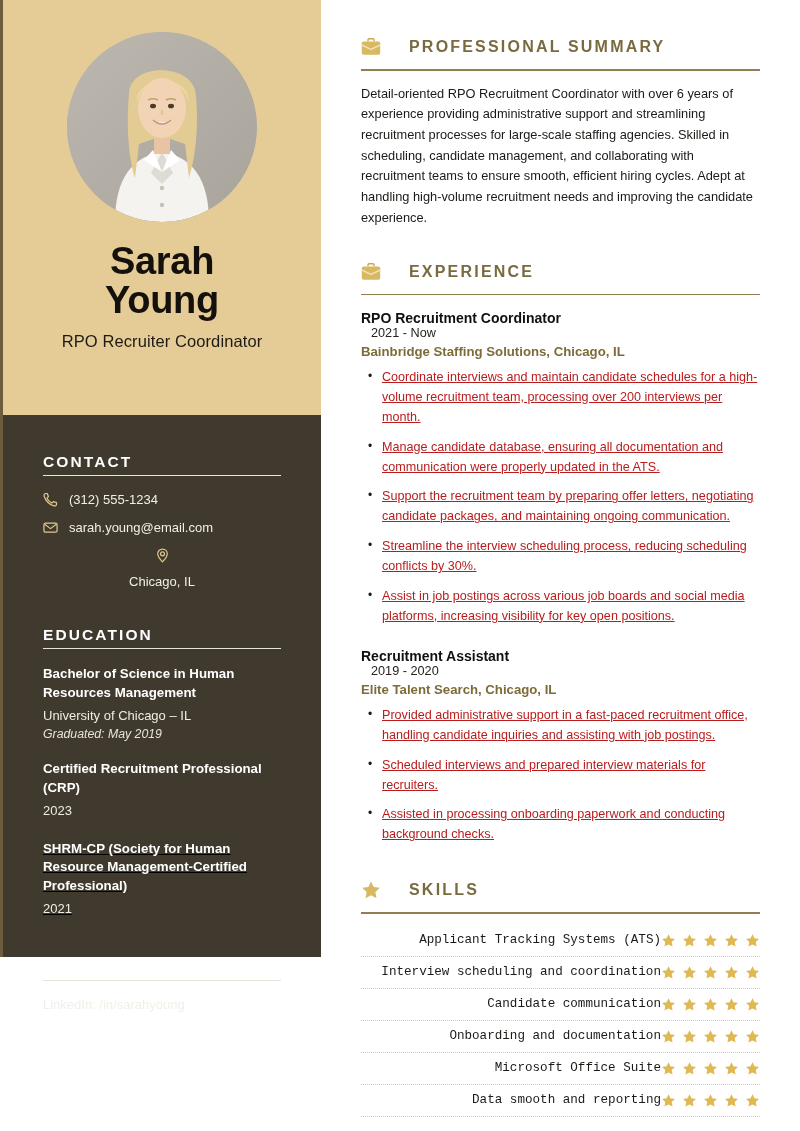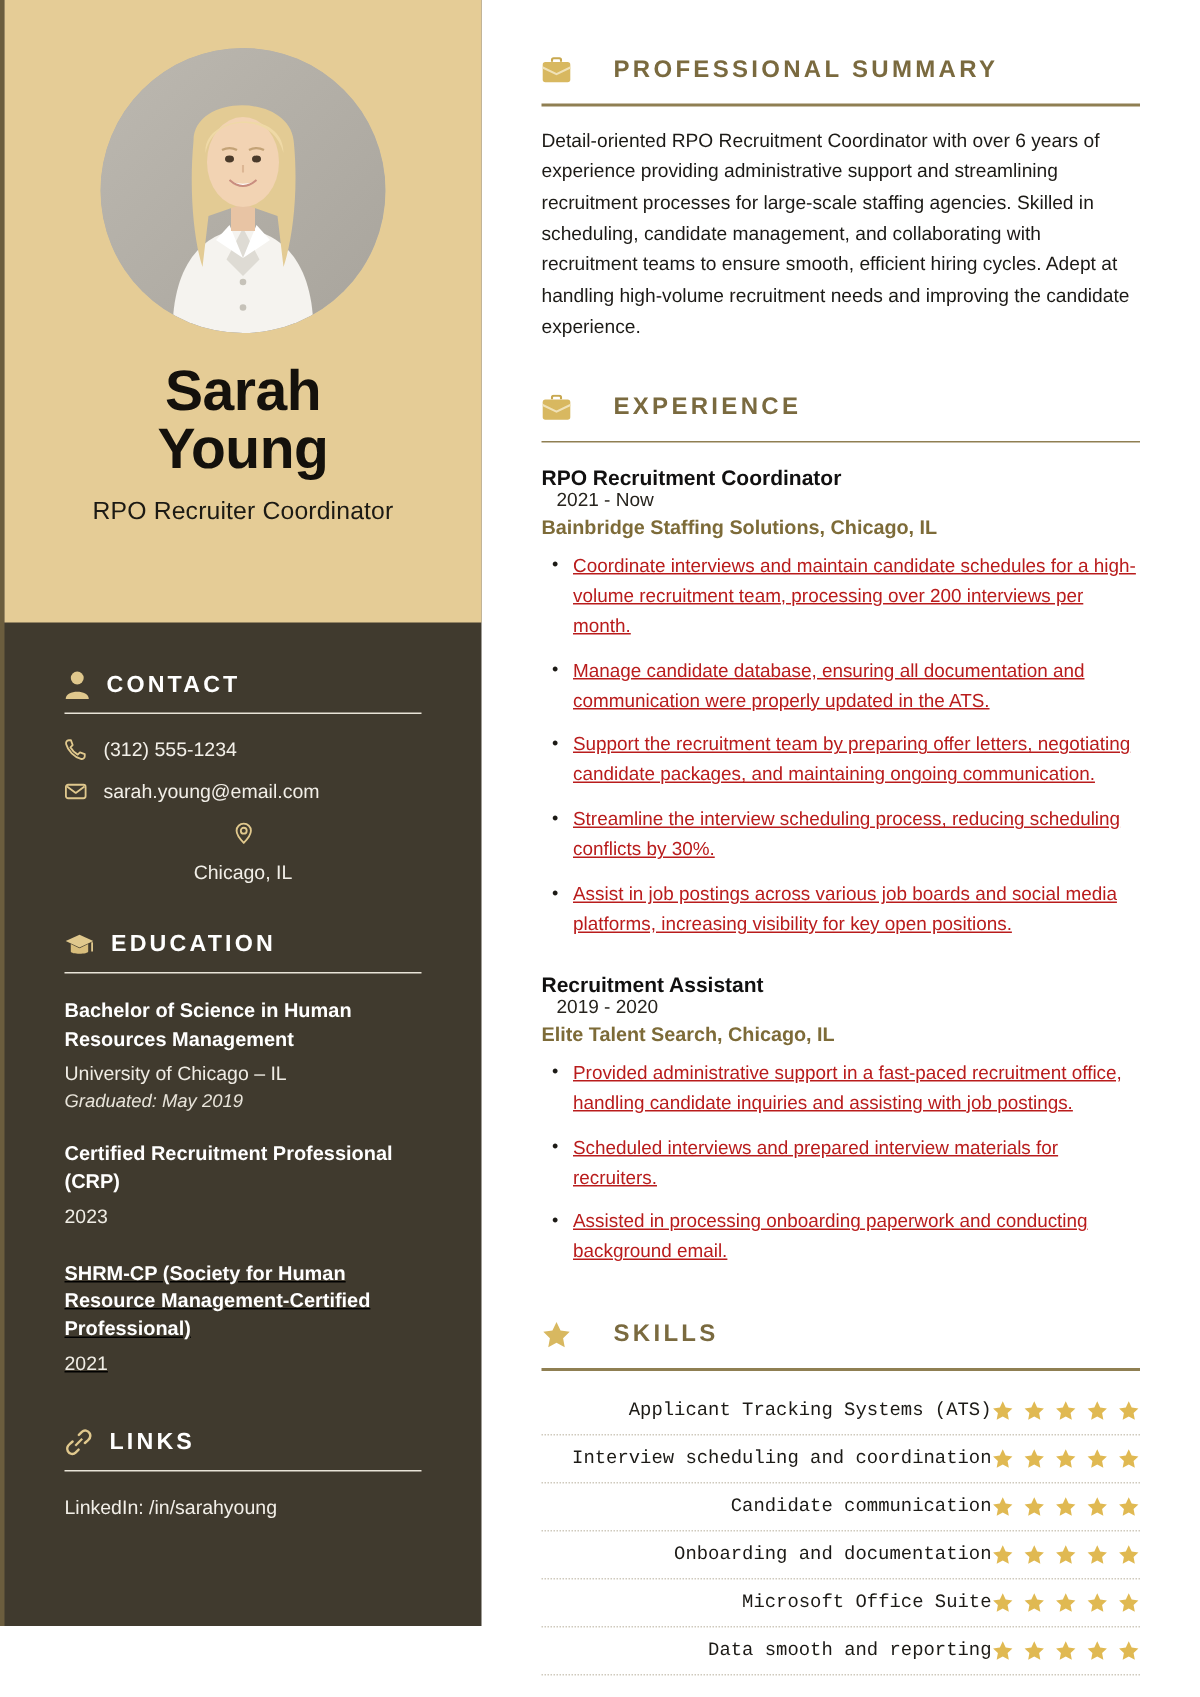--- a/index.html
+++ b/index.html
@@ -11,21 +11,21 @@
   }
   .page {
     position: relative;
     width: 800px; height: 1131px;
     background: #ffffff;
     display: flex;
   }
   
   .sidebar {
     width: 321px;
-    height: 1084px;
+    height: 957px;
     background: #403a2e;
     position: relative;
     flex: 0 0 321px;
     border-left: 3px solid #6b5d3e;
   }
   .photo-block {
     background: #e5cc96;
     height: 415px;
     width: 100%;
     padding-top: 32px;
@@ -55,23 +55,24 @@
     letter-spacing: 0.1px;
   }
   
   .side-sec { padding: 0 40px; }
   .side-sec.contact { margin-top: 27px; }
   .side-sec.education { margin-top: 26px; }
   .side-sec.links { margin-top: 28px; }
 
   .side-head {
     display: flex;
-    align-items: flex-end;
+    align-items: flex-start;
     gap: 11px;
     height: 24px;
+    flex-direction: column;
   }
   .side-head .ttl {
     color: #ffffff;
     font-size: 15.5px;
     font-weight: bold;
     letter-spacing: 2.1px;
   }
   .side-rule {
     height: 1px;
     background: #e9e4d8;
@@ -388,21 +389,21 @@
 
       <div class="job job2">
         <div class="job-line">
           <span class="job-role">Recruitment Assistant</span>
           <span class="job-dates">2019 - 2020</span>
         </div>
         <div class="job-company">Elite Talent Search, Chicago, IL</div>
         <ul class="bullets">
           <li>Provided administrative support in a fast-paced recruitment office, handling candidate inquiries and assisting with job postings.</li>
           <li>Scheduled interviews and prepared interview materials for recruiters.</li>
-          <li>Assisted in processing onboarding paperwork and conducting background email.</li>
+          <li>Assisted in processing onboarding paperwork and conducting background checks.</li>
         </ul>
       </div>
     </div>
 
     <div class="sec-skills">
       <div class="m-head">
         <svg width="20" height="20" viewBox="0 0 20 20">
           <path d="M10 1.4 L12.7 7 L18.8 7.8 L14.4 12.1 L15.5 18.2 L10 15.2 L4.5 18.2 L5.6 12.1 L1.2 7.8 L7.3 7 Z" fill="#d8b860"></path>
         </svg>
         <span class="ttl">SKILLS</span>

